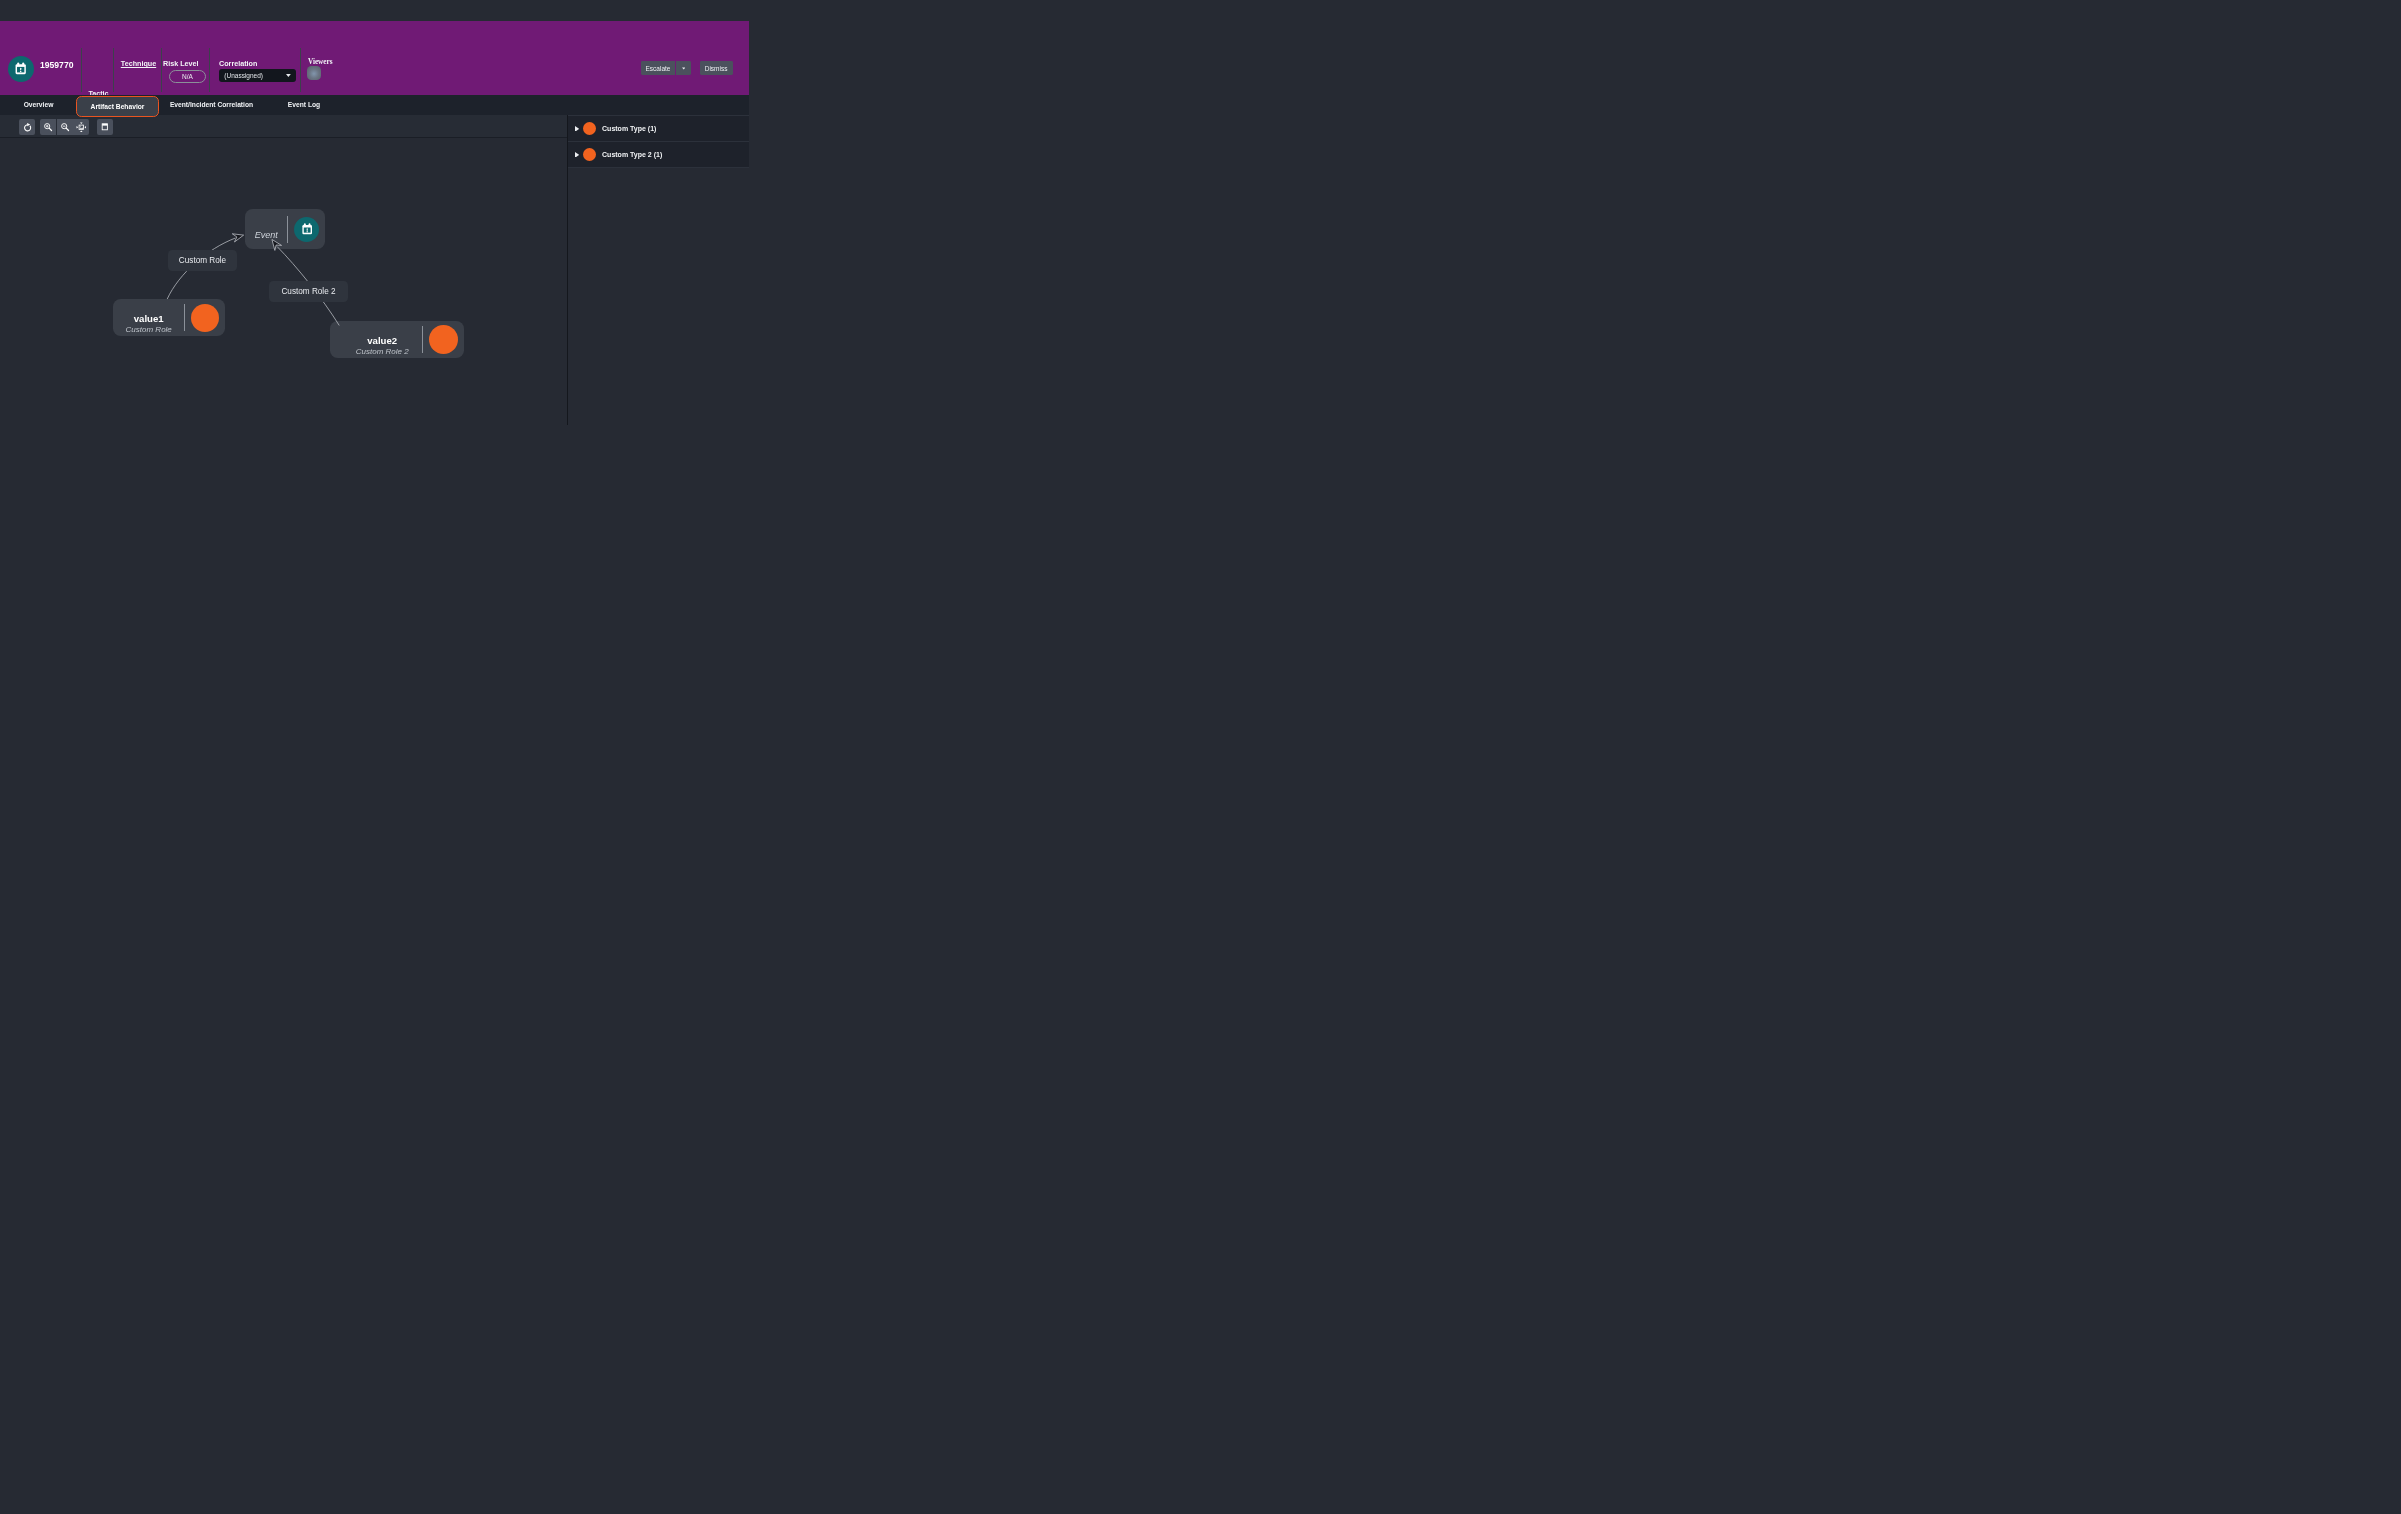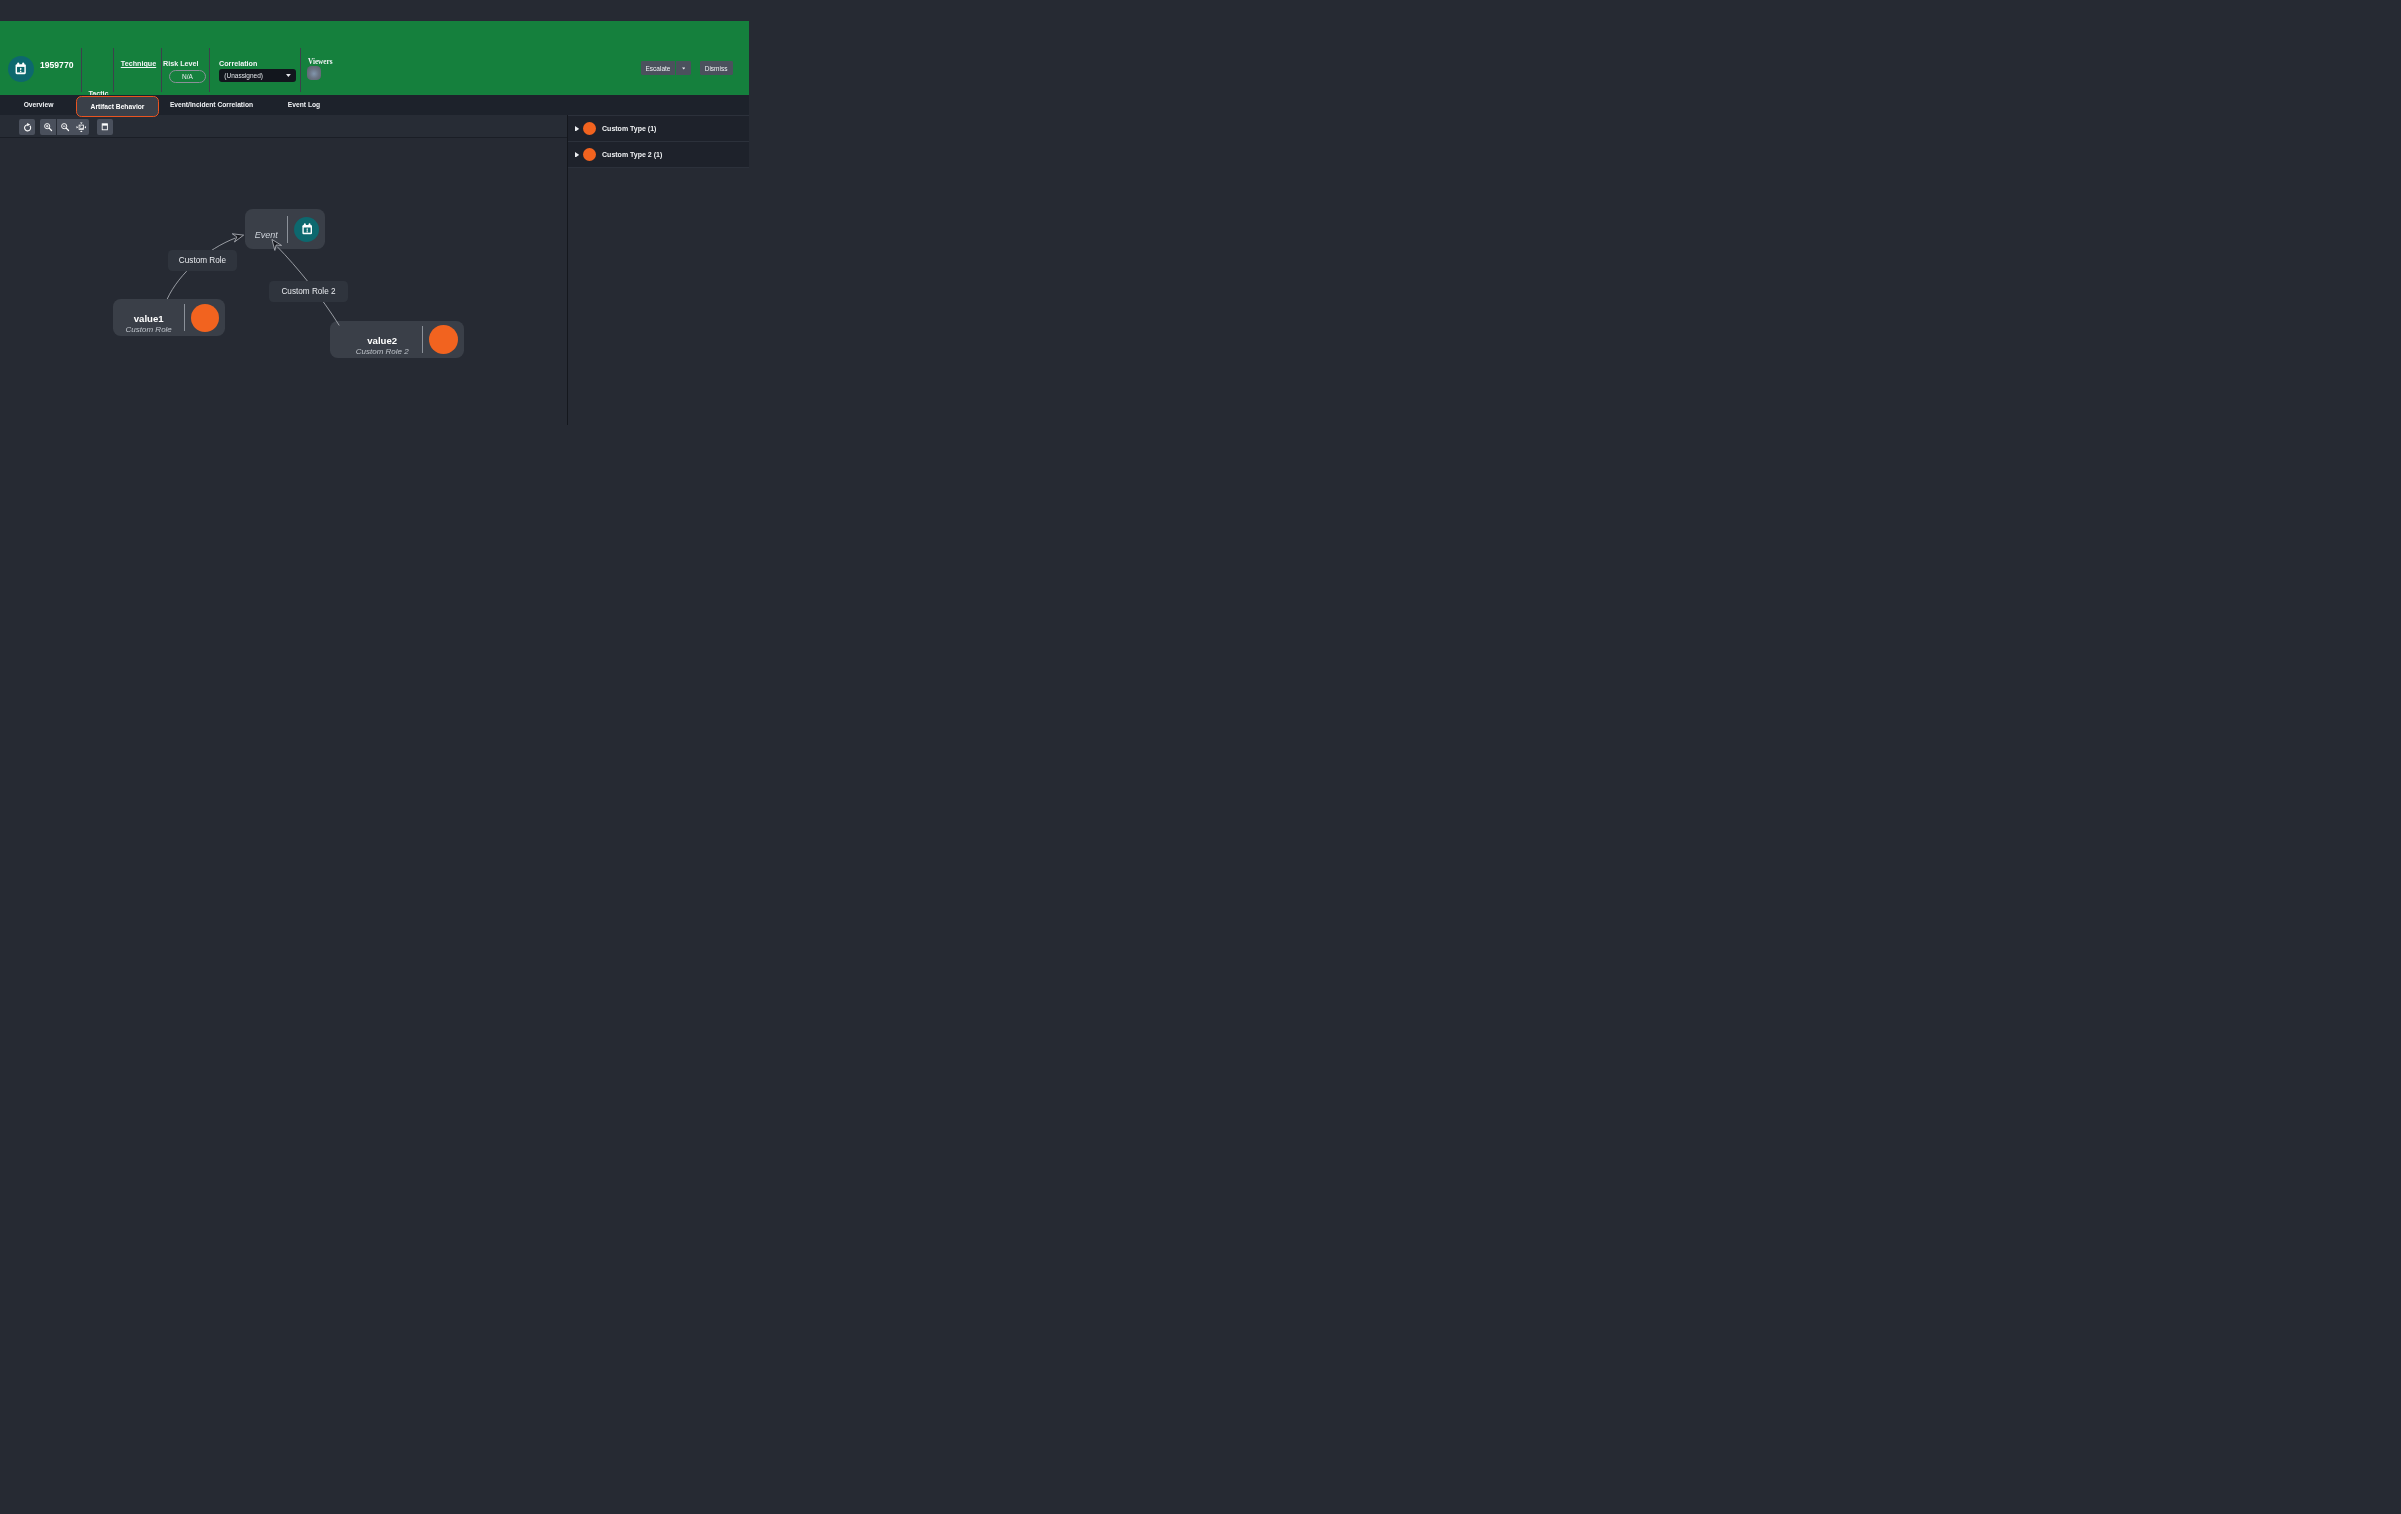--- a/index.html
+++ b/index.html
@@ -5,21 +5,21 @@
   html,body{margin:0;padding:0;background:#262a33;font-family:"Liberation Sans",sans-serif;}
   .window{position:relative;width:749px;height:425px;overflow:hidden;background:#262a33;}
 
   
   .titlebar{position:absolute;left:0;top:0;width:749px;height:21px;background:#2d323c;}
   .titlebar .title{position:absolute;left:9.6px;top:6.2px;font-size:7.2px;font-weight:bold;color:#f4f6f8;}
   .winbtn{position:absolute;top:5.8px;width:10.6px;height:9.6px;display:flex;align-items:center;justify-content:center;cursor:default;}
   .winbtn svg{display:block;}
 
   
-  .header{position:absolute;left:0;top:21px;width:749px;height:74px;background:#15803d;}
+  .header{position:absolute;left:0;top:21px;width:749px;height:74px;background:#701a75;}
   .event-avatar{position:absolute;left:8.2px;top:35px;width:26px;height:26px;border-radius:50%;background:#0d686e;display:flex;align-items:center;justify-content:center;}
   .event-id{position:absolute;left:40px;top:39px;font-size:8.6px;font-weight:bold;color:#ffffff;}
   .hsep{position:absolute;top:27px;width:0.5px;height:44px;background:#3c414b;}
   .hlabel{position:absolute;top:38px;font-size:7.2px;font-weight:bold;color:#f2f4f7;}
   .risk-pill{position:absolute;left:169px;top:49px;width:37px;height:12.5px;border:0.7px solid #8b9099;border-radius:7.2px;box-sizing:border-box;
              display:flex;align-items:center;justify-content:center;font-size:6.5px;color:#e8ebee;}
   .inv-select{position:absolute;left:219px;top:48px;width:77px;height:13.4px;background:#12161d;border-radius:2.9px;
               display:flex;align-items:center;cursor:pointer;}
   .inv-select .val{flex:1;padding-left:5.3px;font-size:6.5px;color:#e3e6ea;}
   .inv-select .caret{margin-right:4.8px;display:flex;}

